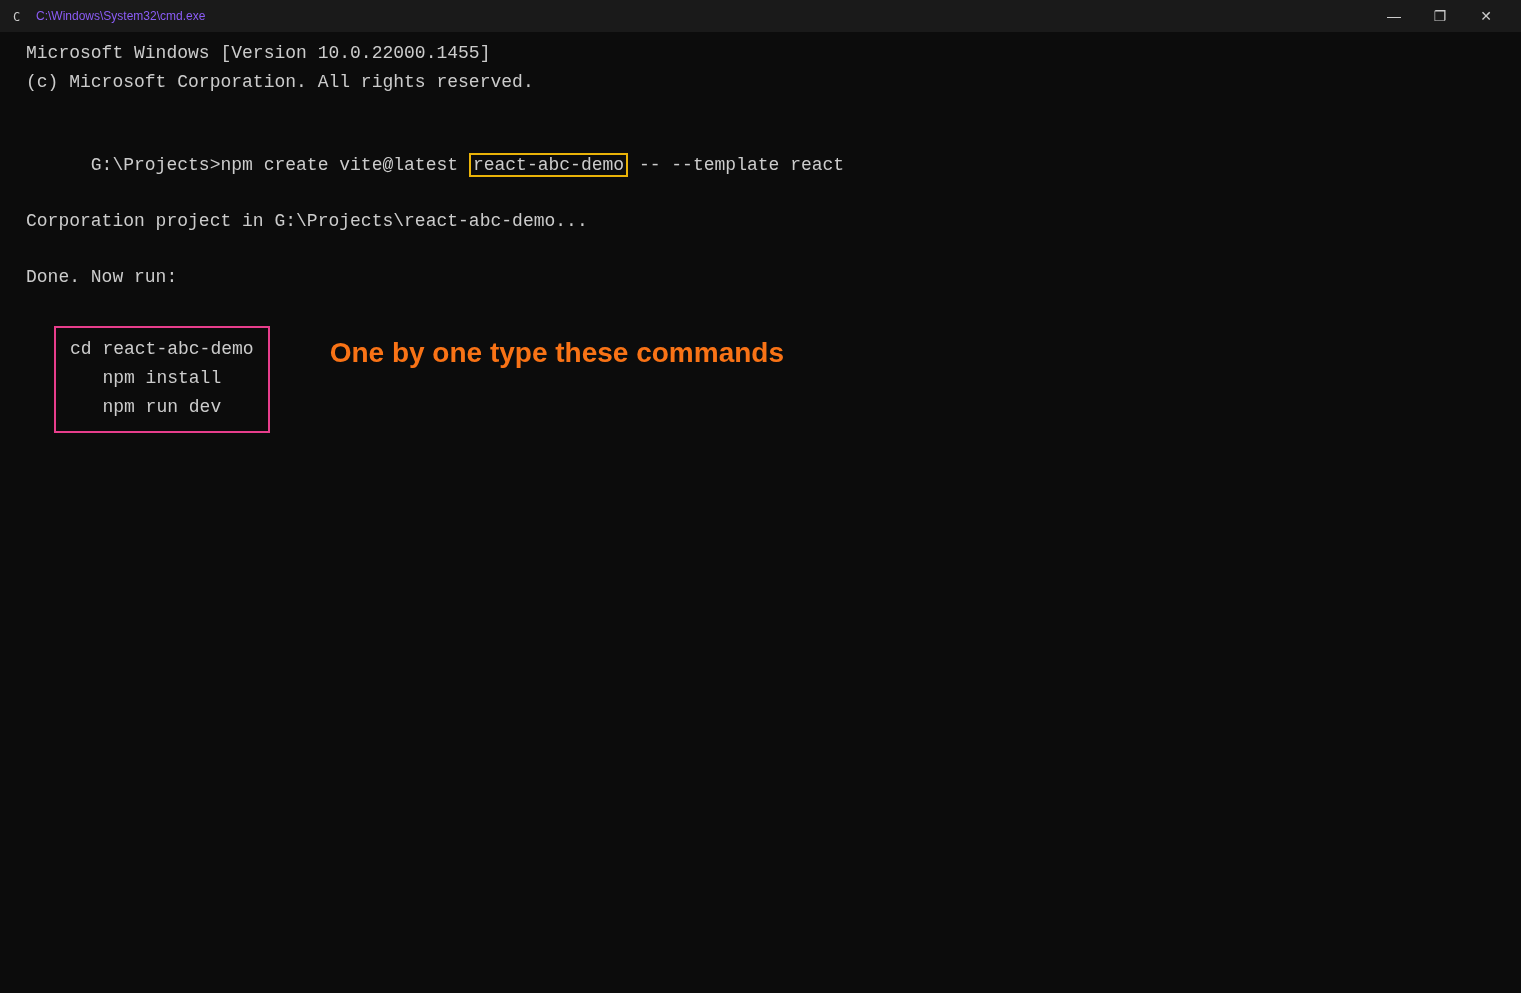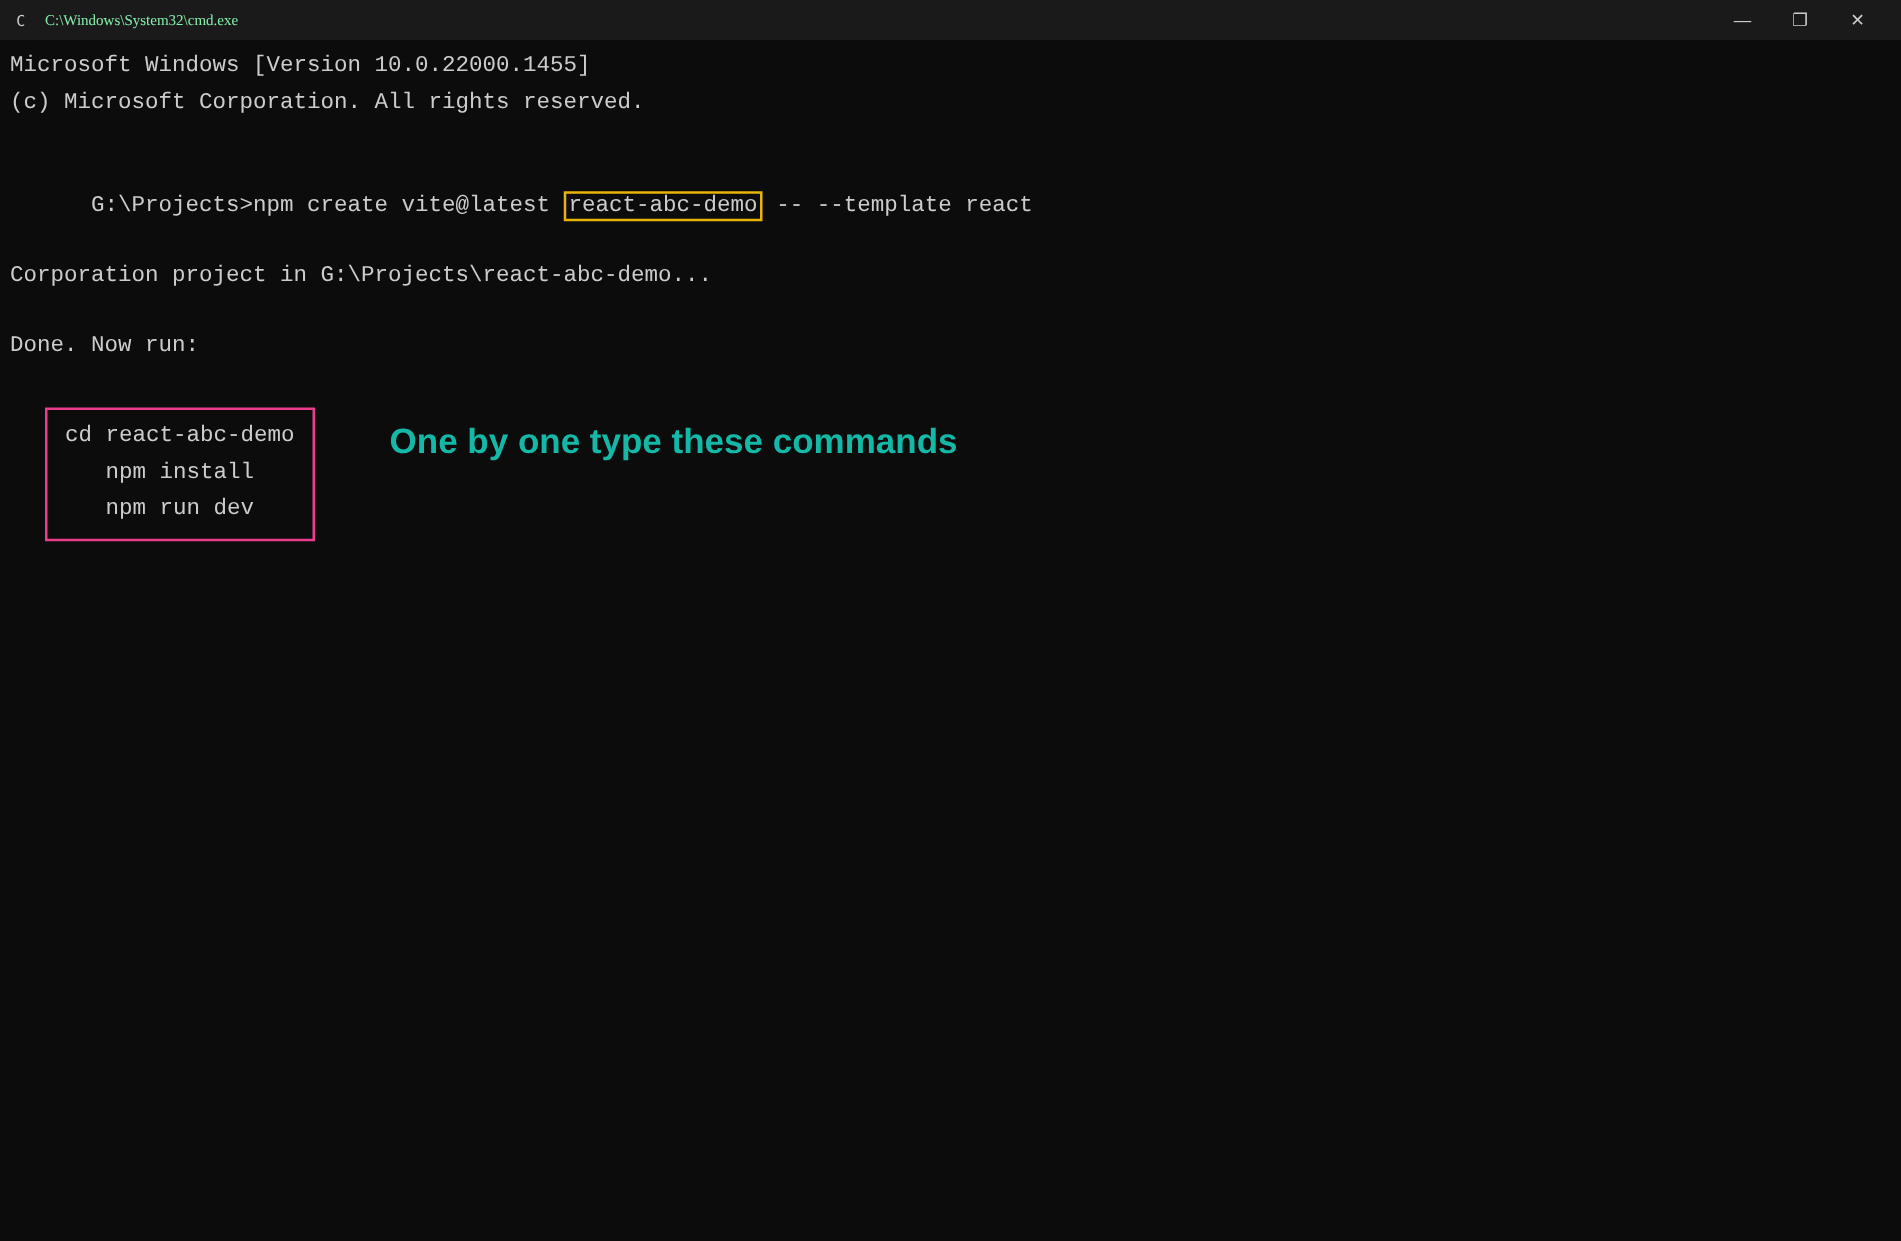--- a/index.html
+++ b/index.html
@@ -42,23 +42,23 @@
 
     .title-bar-icon {
       width: 16px;
       height: 16px;
       display: flex;
       align-items: center;
       justify-content: center;
     }
 
     .title-bar-title {
-      color: #86efac;
+      color: #8b5cf6;
       font-size: 12px;
-      font-family: Liberation Serif, serif;
+      font-family: Liberation Sans, sans-serif;
     }
 
     .title-bar-controls {
       display: flex;
       align-items: center;
       gap: 0;
     }
 
     .title-bar-btn {
       width: 46px;
@@ -67,21 +67,21 @@
       align-items: center;
       justify-content: center;
       cursor: pointer;
       color: #cccccc;
       font-size: 14px;
       font-family: 'Segoe UI', sans-serif;
     }
 
     .terminal-body {
       flex: 1;
-      padding: 8px 8px;
+      padding: 8px 26px;
       color: #cccccc;
       font-size: 18px;
       line-height: 1.5;
       overflow: hidden;
     }
 
     .line {
       white-space: pre;
       display: block;
       margin-bottom: 2px;
@@ -105,21 +105,21 @@
       margin-top: 4px;
       margin-left: 28px;
     }
 
     .commands-box .line {
       color: #cccccc;
     }
 
     .annotation {
       display: inline-block;
-      color: #14b8a6;
+      color: #f97316;
       font-family: 'Segoe UI', Arial, sans-serif;
       font-size: 28px;
       font-weight: bold;
       font-style: normal;
       margin-left: 60px;
       vertical-align: top;
       margin-top: 10px;
     }
 
     .commands-row {

